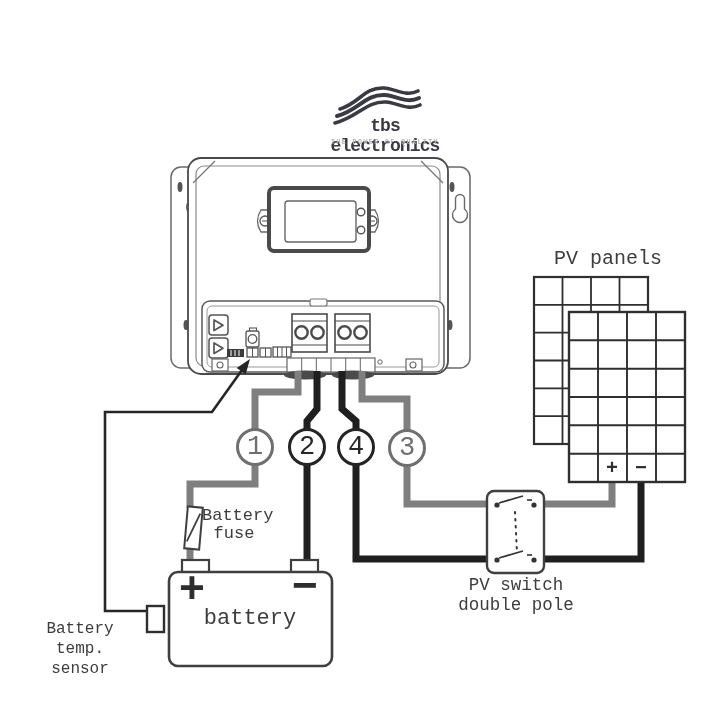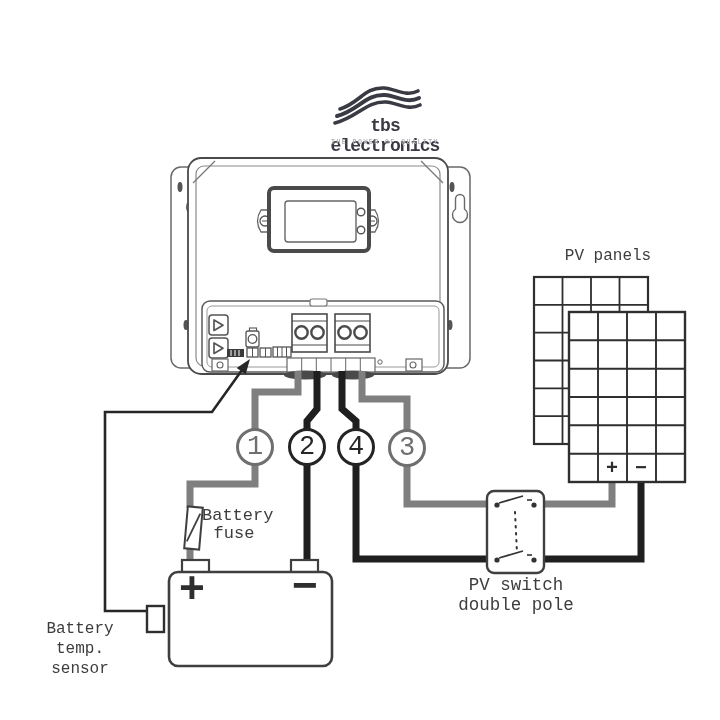--- a/index.html
+++ b/index.html
@@ -10,21 +10,21 @@
   .stage svg{position:absolute;left:0;top:0;}
   .lbl{position:absolute;text-align:center;color:#3d3d3d;}
   .brand{
     left:315px;top:87px;width:140px;font-size:18px;font-weight:700;
     color:#3a3a44;letter-spacing:-0.9px;
   }
   .tagline{
     left:315px;top:110px;width:140px;font-size:6.5px;font-weight:600;
     color:#b3b3b3;letter-spacing:1.5px;white-space:nowrap;
   }
-  .pv-title{left:548px;top:218px;width:120px;font-size:16px;}
+  .pv-title{left:548px;top:218px;width:120px;font-size:20px;}
   .battery-label{left:200px;top:577px;width:100px;font-size:22px;}
   .fuse-label{left:202px;top:478px;width:64px;font-size:17px;line-height:18px;}
   .temp-label{left:18px;top:590px;width:124px;font-size:16px;line-height:20px;}
   .switch-label{left:454px;top:546px;width:124px;font-size:17.5px;line-height:20px;}
   .sym{position:absolute;transform:translate(-50%,-50%);font-weight:700;color:#2e2e2e;line-height:1;}
   .sym-big{font-size:44px;}
   .sym-small{font-size:20px;}
   .wire-circle{
     position:absolute;width:38px;height:38px;border-radius:50%;background:#fff;
     display:flex;align-items:center;justify-content:center;
@@ -217,20 +217,21 @@
         <path d="M8,26 C28,20 32,4 52,5 C64,6 74,14 86,8" stroke-width="3.6"></path>
         <path d="M5,33 C27,27 33,11 53,12 C65,13 75,21 87,15" stroke-width="4"></path>
         <path d="M3,40 C26,34 34,18 54,19 C66,20 76,28 88,22" stroke-width="3.6"></path>
       </g>
     </svg>
     <div class="lbl brand">tbs electronics</div>
     <div class="lbl tagline">THE POWER OF QUALITY</div>
   </div>
 
   <div class="lbl pv-title">PV panels</div>
+  <div class="lbl battery-label">battery</div>
   <div class="lbl temp-label">
     <div>Battery temp.</div>
     <div>sensor</div>
   </div>
   <div class="lbl fuse-label">Battery fuse</div>
   <div class="lbl switch-label">
     <div>PV switch</div>
     <div>double pole</div>
   </div>
 

